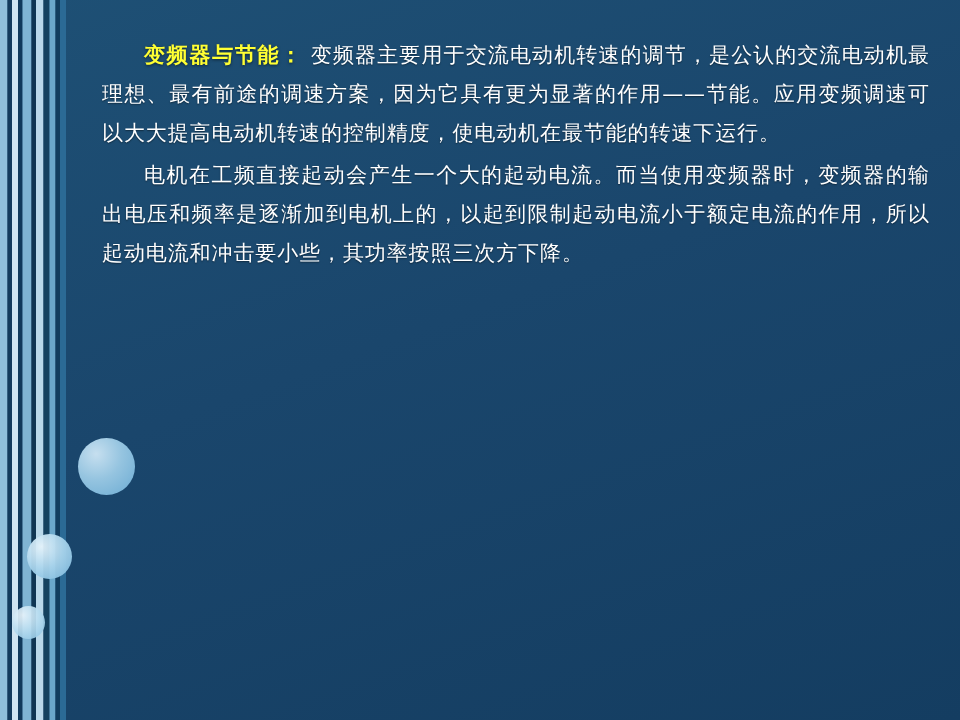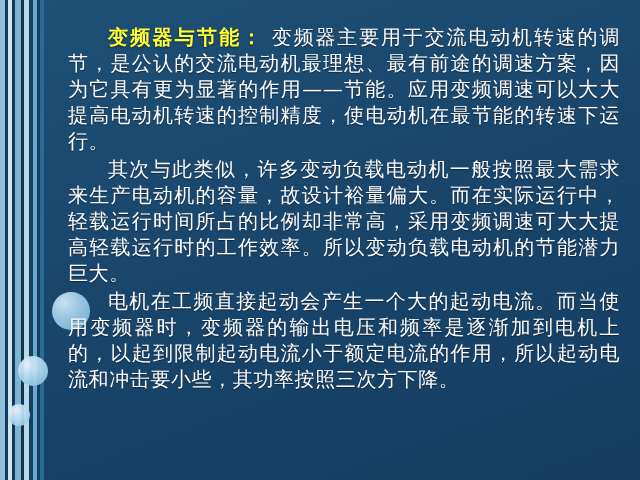--- a/index.html
+++ b/index.html
@@ -65,21 +65,21 @@
   
   .content {
     position: absolute;
     left: 68px;
     top: 24px;
     width: 552px;
   }
   p.para {
     margin: 0 0 2px 0;
     color: #ffffff;
-    font-size: 20px;
+    font-size: 14px;
     line-height: 26px;
     text-align: justify;
     text-indent: 2em;
     letter-spacing: .6px;
     text-shadow: 0 1px 1px rgba(0,0,0,.45);
   }
   .title-run {
     color: #ffff33;
     font-weight: bold;
     letter-spacing: 1px;
@@ -104,17 +104,16 @@
     <div class="stripe" style="left:37px;width:3px;background:#123d5e;"></div>
     <div class="stripe" style="left:40px;width:4px;background:#2b6a95;"></div>
   </div>
 
   <div class="circle c1"></div>
   <div class="circle c2"></div>
   <div class="circle c3"></div>
 
   <div class="content">
     <p class="para"><span class="title-run">变频器与节能：</span><span> 变频器主要用于交流电动机转速的调节，是公认的交流电动机最理想、最有前途的调速方案，因为它具有更为显著的作用——节能。应用变频调速可以大大提高电动机转速的控制精度，使电动机在最节能的转速下运行。</span></p>
-    <p class="para">其次与此类似，许多变动负载电动机一般按照最大需求来生产电动机的容量，故设计裕量偏大。而在实际运行中，轻载运行时间所占的比例却非常高，采用变频调速可大大提高轻载运行时的工作效率。所以变动负载电动机的节能潜力巨大。</p>
     <p class="para">电机在工频直接起动会产生一个大的起动电流。而当使用变频器时，变频器的输出电压和频率是逐渐加到电机上的，以起到限制起动电流小于额定电流的作用，所以起动电流和冲击要小些，其功率按照三次方下降。</p>
   </div>
 
 </div>
 
 </body></html>

